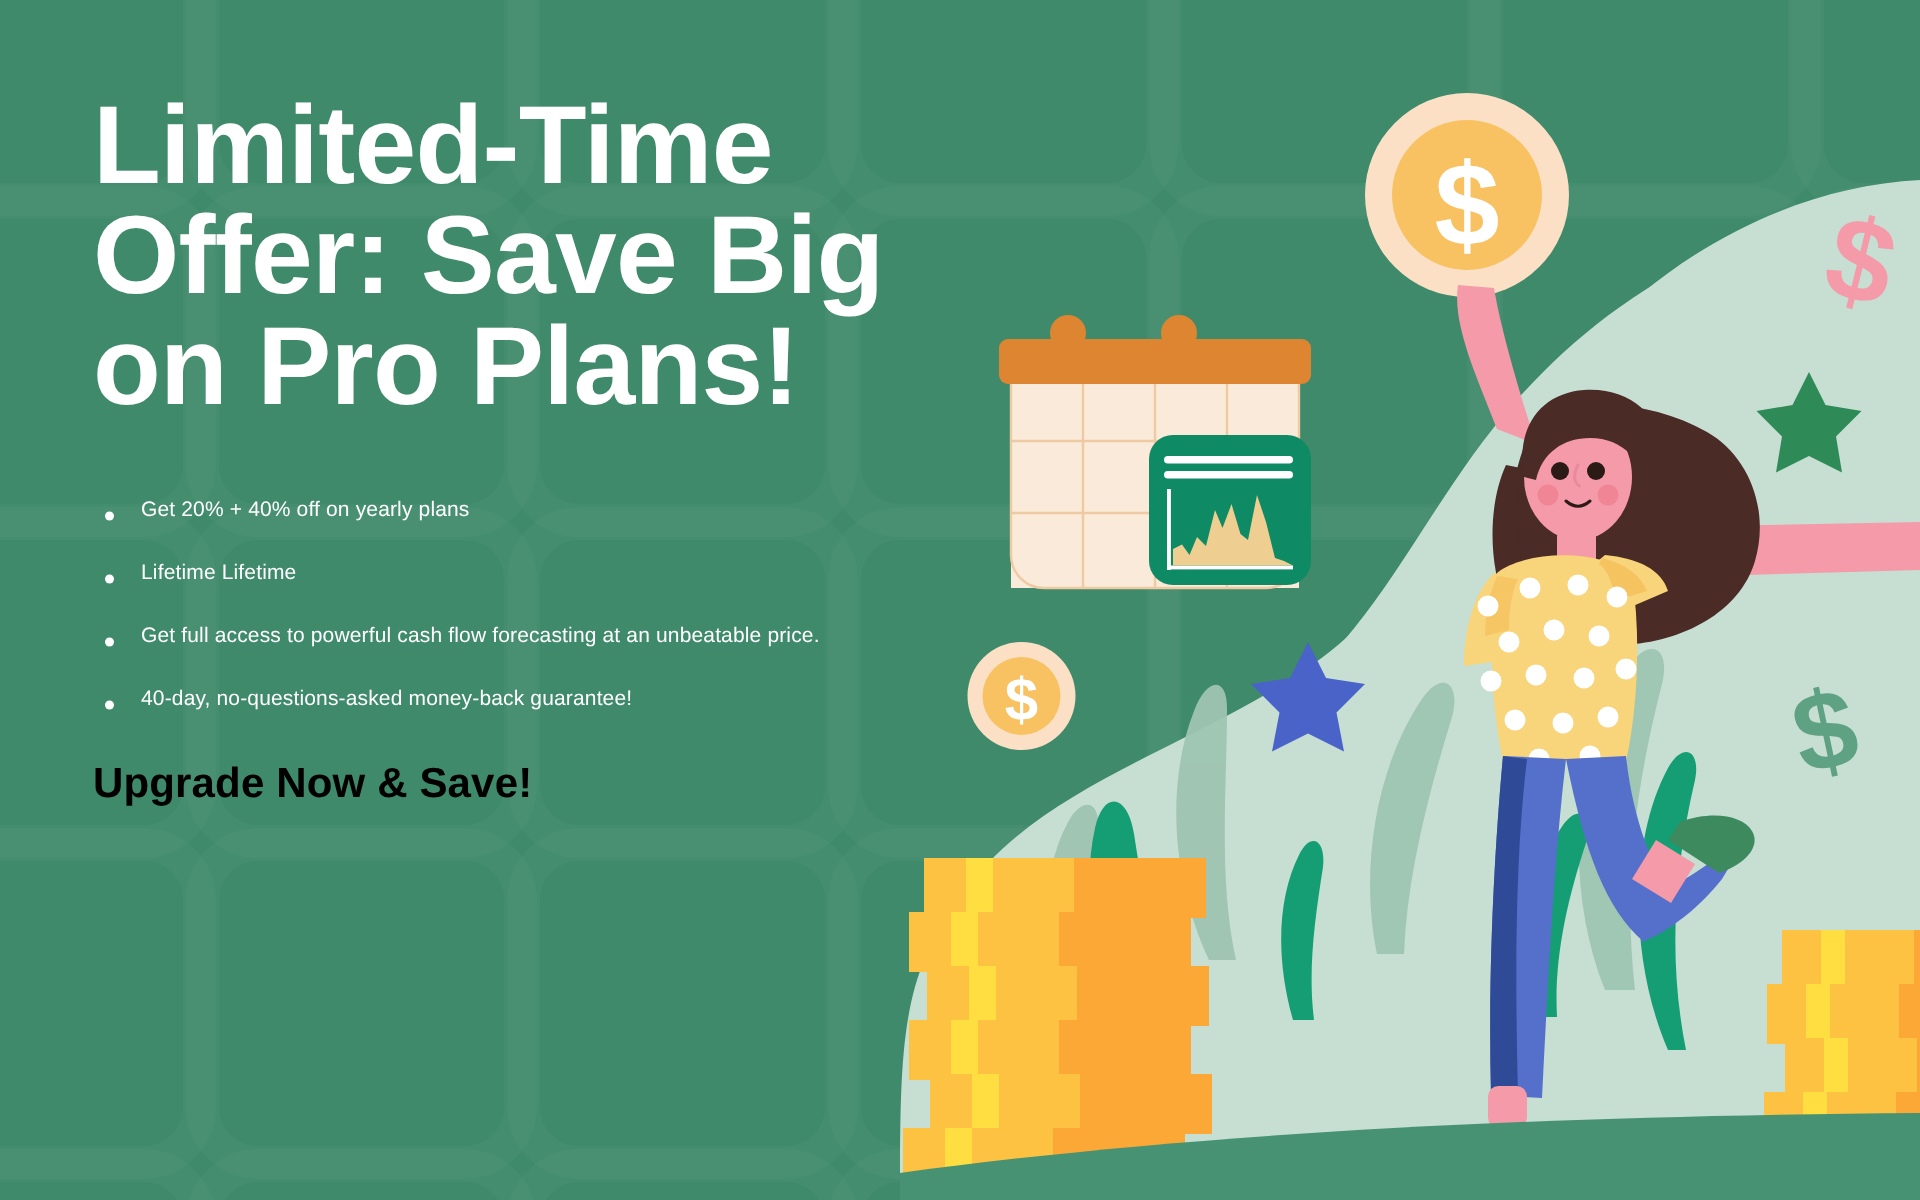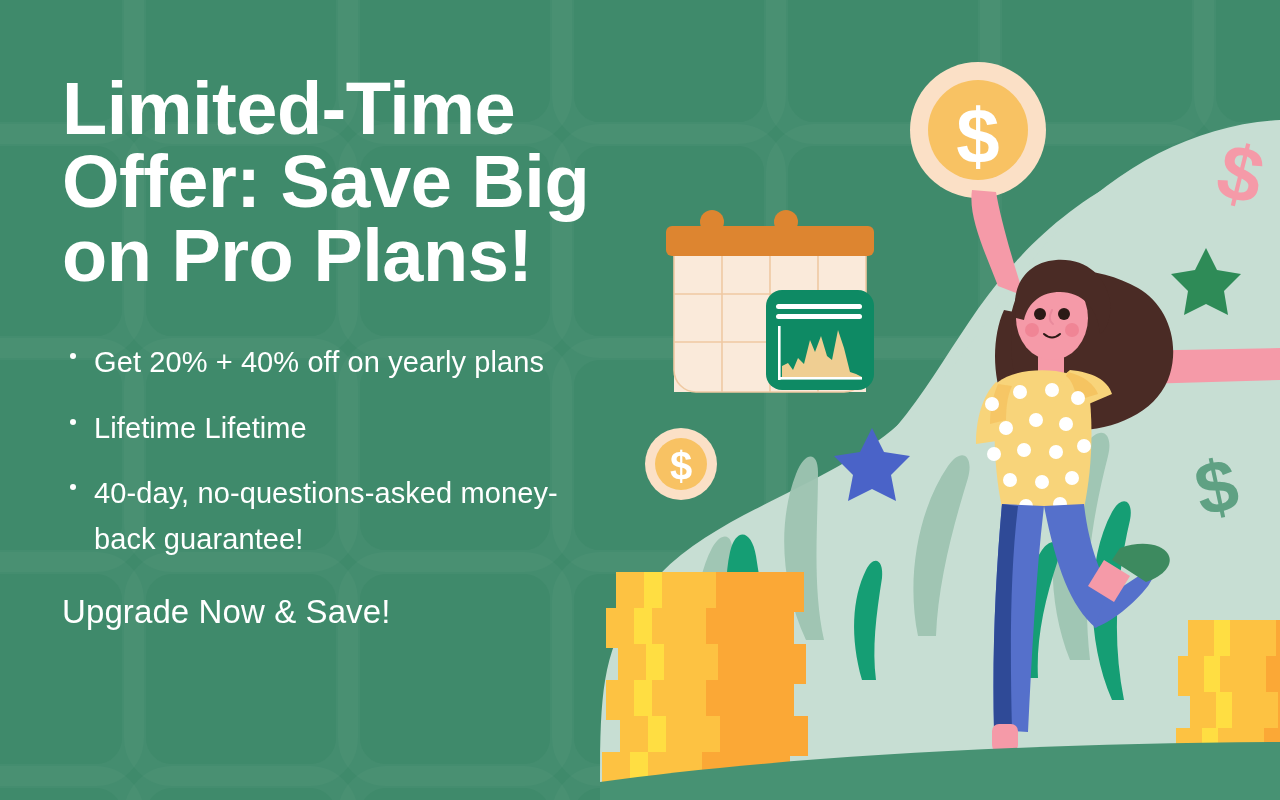--- a/index.html
+++ b/index.html
@@ -37,21 +37,21 @@
     width: 680px;
     height: 800px;
     overflow: hidden;
   }
   .art svg { display: block; }
 
   
   .copy {
     position: absolute;
     left: 62px;
-    top: 72px;
+    top: 60px;
     width: 580px;
     z-index: 5;
   }
   .headline {
     color: #ffffff;
     font-size: 74px;
     line-height: 0.99;
     font-weight: 700;
     letter-spacing: -0.5px;
     margin: 0;
@@ -59,42 +59,42 @@
   }
   .bullets {
     list-style: none;
     margin: 48px 0 0 0;
     padding: 0;
     width: 520px;
   }
   .bullets li {
     position: relative;
     color: #ffffff;
-    font-size: 29px;
+    font-size: 14px;
     line-height: 1.58;
     padding-left: 32px;
     margin-bottom: 20px;
     font-weight: 400;
     letter-spacing: 0.1px;
   }
   .bullets li::before {
     content: "";
     position: absolute;
     left: 8px;
     top: 13px;
     width: 6px;
     height: 6px;
     border-radius: 50%;
     background: #ffffff;
   }
   .cta {
     margin: 30px 0 0 0;
-    color: #ffffff;
-    font-size: 33px;
-    font-weight: 400;
+    color: #000000;
+    font-size: 28px;
+    font-weight: 700;
     letter-spacing: 0.1px;
   }
 </style>
 </head>
 <body>
 
 <div id="banner">
 
   <div class="wm-layer" id="wm">
       <div class="wm-cell" style="left: -90px; top: -90px; width: 190px; height: 190px;"></div>
@@ -362,19 +362,20 @@
   </div>
 
   <div class="copy">
     <h1 class="headline">Limited-Time
 Offer: Save Big
 on Pro Plans!</h1>
 
     <ul class="bullets">
       <li>Get 20% + 40% off on yearly plans</li>
       <li>Lifetime Lifetime</li>
+      <li>Get full access to powerful cash flow forecasting at an unbeatable price.</li>
       <li>40-day, no-questions-asked money-back guarantee!</li>
     </ul>
 
     <div class="cta">Upgrade Now &amp; Save!</div>
   </div>
 
 </div>
 
 </body></html>

